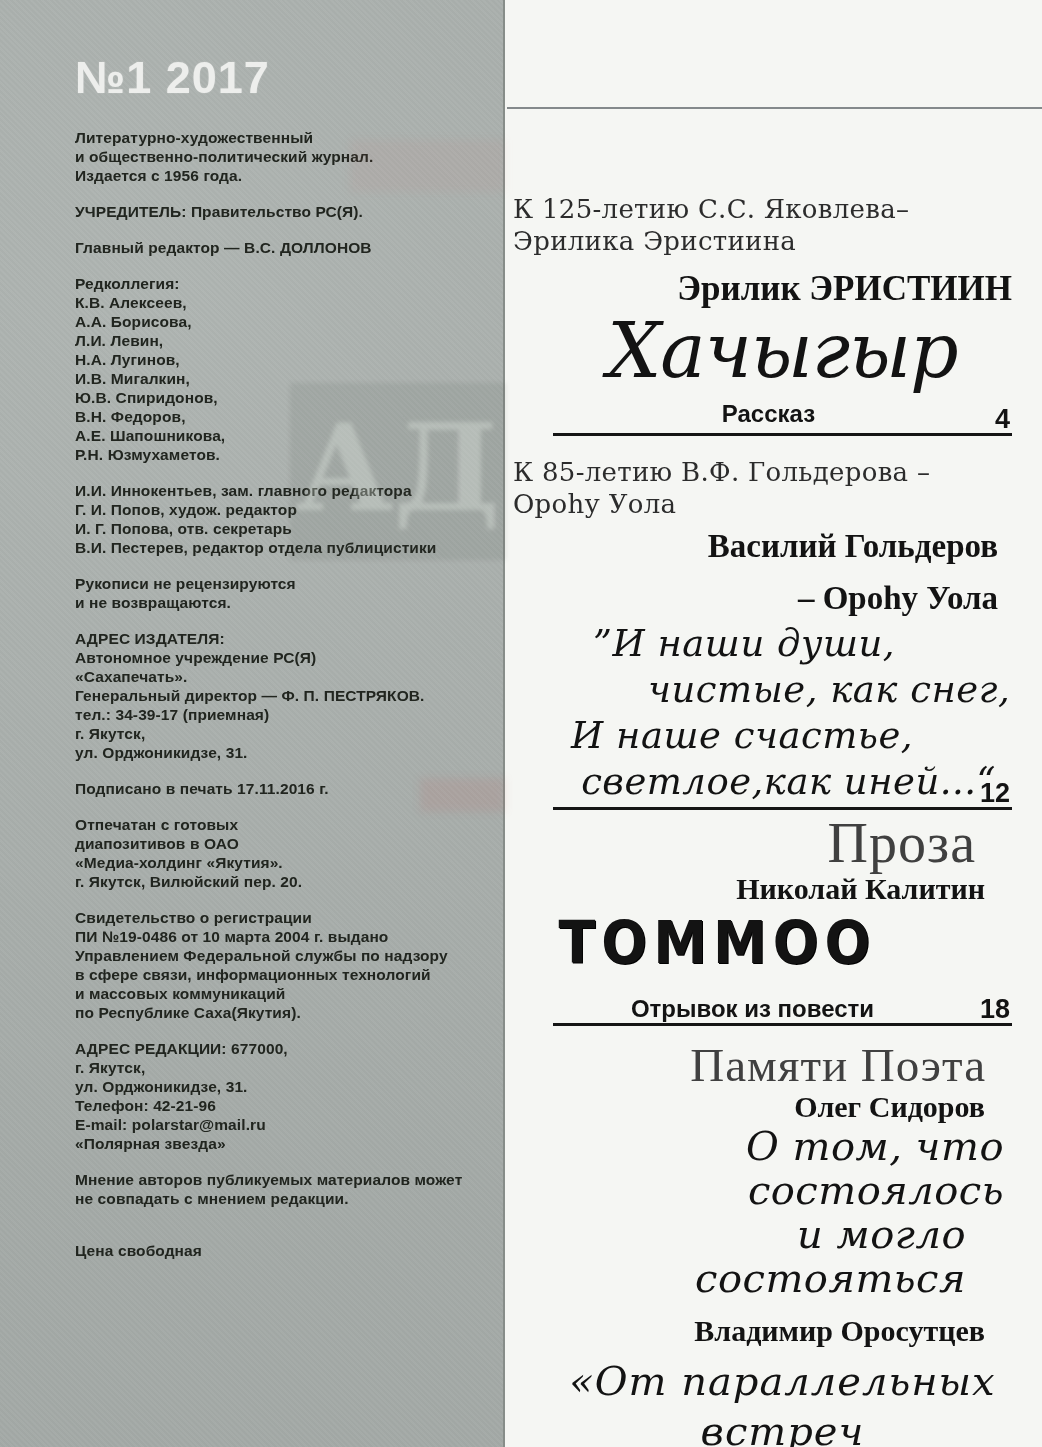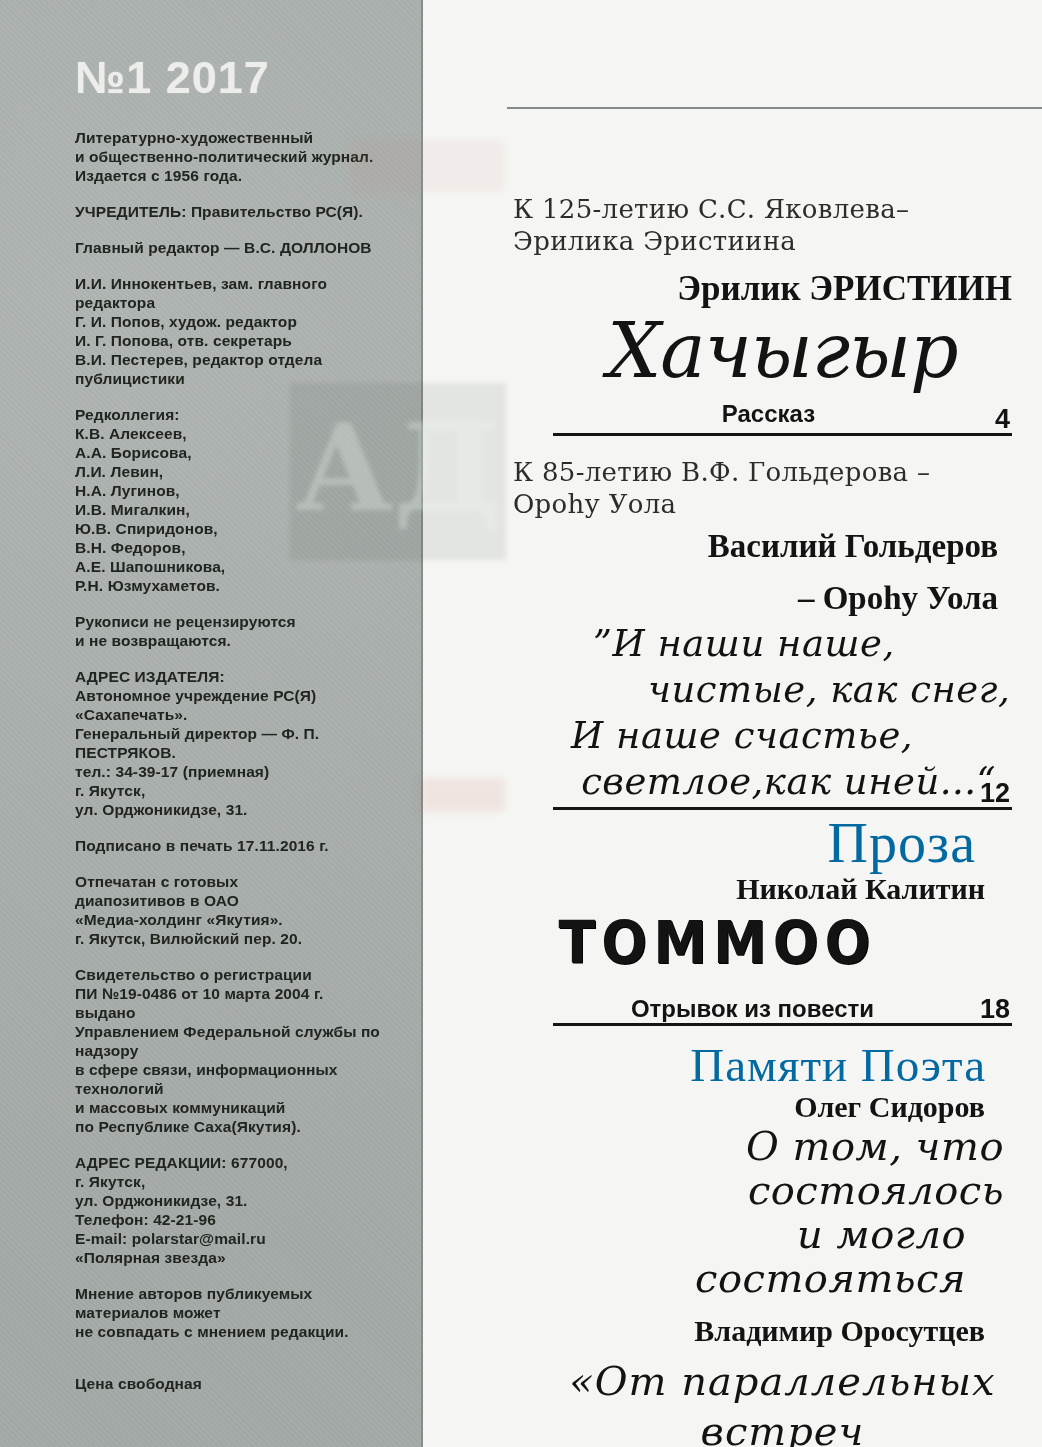--- a/index.html
+++ b/index.html
@@ -5,21 +5,21 @@
   html,body{margin:0;padding:0;}
   body{
     width:1042px;height:1447px;position:relative;overflow:hidden;
     background:#f5f6f3;
     font-family:"Liberation Sans",sans-serif;
   }
   .page{position:absolute;inset:0;}
 
   
   .panel{
-    position:absolute;left:0;top:0;width:423px;height:1447px;
+    position:absolute;left:0;top:0;width:505px;height:1447px;
     background:#abb1ae;
     background-image:
       radial-gradient(circle at 30% 20%, rgba(255,255,255,.05), rgba(0,0,0,.04) 80%),
       repeating-linear-gradient(45deg, rgba(255,255,255,.02) 0 2px, rgba(0,0,0,.02) 2px 4px);
     border-right:2px solid #878d89;
     box-sizing:border-box;
     padding:55px 38px 0 75px;
     color:#21251f;
   }
   .issue{
@@ -93,21 +93,21 @@
     font-family:"DejaVu Serif",serif;font-style:italic;font-size:37px;line-height:46px;
     letter-spacing:.5px;white-space:nowrap;
   }
   .ql0{margin-top:3px;margin-left:40px;}
   .ql1{margin-left:95px;}
   .ql2{margin-left:18px;}
   .ql3{text-align:right;padding-right:16px;}
 
   .rubric{
     font-family:"Liberation Serif",serif;font-weight:normal;font-size:56px;line-height:58px;
-    text-align:right;padding-right:36px;letter-spacing:1px;color:#0369a1;margin-top:4px;
+    text-align:right;padding-right:36px;letter-spacing:1px;color:#404040;margin-top:4px;
   }
   .rubric2{font-size:47px;line-height:50px;padding-right:26px;margin-top:14px;}
 
   .tommoo{
     font-family:"DejaVu Sans",sans-serif;font-weight:bold;font-size:54px;line-height:66px;
     letter-spacing:6px;text-align:center;margin-right:130px;margin-top:4px;
     transform:scaleY(1.1);text-transform:uppercase;
     text-shadow:1px 1px 0 #000;
   }
   .italic-title{
@@ -133,34 +133,34 @@
     <div class="ghost ghost-b"></div>
     <div class="ghost ghost-c"></div>
 
     <h1 class="issue">№1 2017</h1>
 
     <p class="blk first ml">Литературно-художественный
 и общественно-политический журнал.
 Издается с 1956 года.</p>
     <p class="blk">УЧРЕДИТЕЛЬ: Правительство РС(Я).</p>
     <p class="blk">Главный редактор — В.С. ДОЛЛОНОВ</p>
-    <p class="blk ml">И.И. Иннокентьев, зам. главного редактора
-Г. И. Попов, худож. редактор
-И. Г. Попова, отв. секретарь
-В.И. Пестерев, редактор отдела публицистики</p>
     <p class="blk ml">Редколлегия:
 К.В. Алексеев,
 А.А. Борисова,
 Л.И. Левин,
 Н.А. Лугинов,
 И.В. Мигалкин,
 Ю.В. Спиридонов,
 В.Н. Федоров,
 А.Е. Шапошникова,
 Р.Н. Юзмухаметов.</p>
+    <p class="blk ml">И.И. Иннокентьев, зам. главного редактора
+Г. И. Попов, худож. редактор
+И. Г. Попова, отв. секретарь
+В.И. Пестерев, редактор отдела публицистики</p>
     <p class="blk ml">Рукописи не рецензируются
 и не возвращаются.</p>
     <p class="blk ml">АДРЕС ИЗДАТЕЛЯ:
 Автономное учреждение РС(Я)
 «Сахапечать».
 Генеральный директор — Ф. П. ПЕСТРЯКОВ.
 тел.: 34-39-17 (приемная)
 г. Якутск,
 ул. Орджоникидзе, 31.</p>
     <p class="blk">Подписано в печать 17.11.2016 г.</p>
@@ -195,21 +195,21 @@
       <div class="script-title">Хачыгыр</div>
       <div class="genre">Рассказ</div>
       <div class="pagenum pn1">4</div>
       <div class="rule"></div>
     </section>
 
     <section>
       <div class="kicker k2">К 85-летию В.Ф. Гольдерова – Ороһу Уола</div>
       <div class="author-xl gold-author">Василий Гольдеров</div>
       <div class="author-xl gold-author2">– Ороһу Уола</div>
-      <div class="quote-line ql0">”И наши наше,</div>
+      <div class="quote-line ql0">”И наши души,</div>
       <div class="quote-line ql1">чистые,  как  снег,</div>
       <div class="quote-line ql2">И наше счастье,</div>
       <div class="quote-line ql3">светлое,как иней...“</div>
       <div class="pagenum pn2">12</div>
       <div class="rule"></div>
     </section>
 
     <section>
       <div class="rubric">Проза</div>
       <div class="author-lg">Николай Калитин</div>

